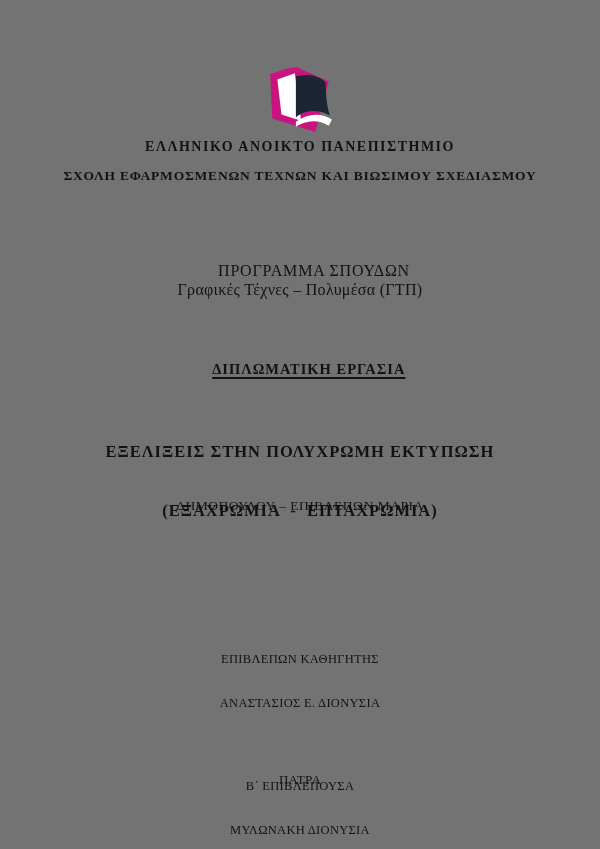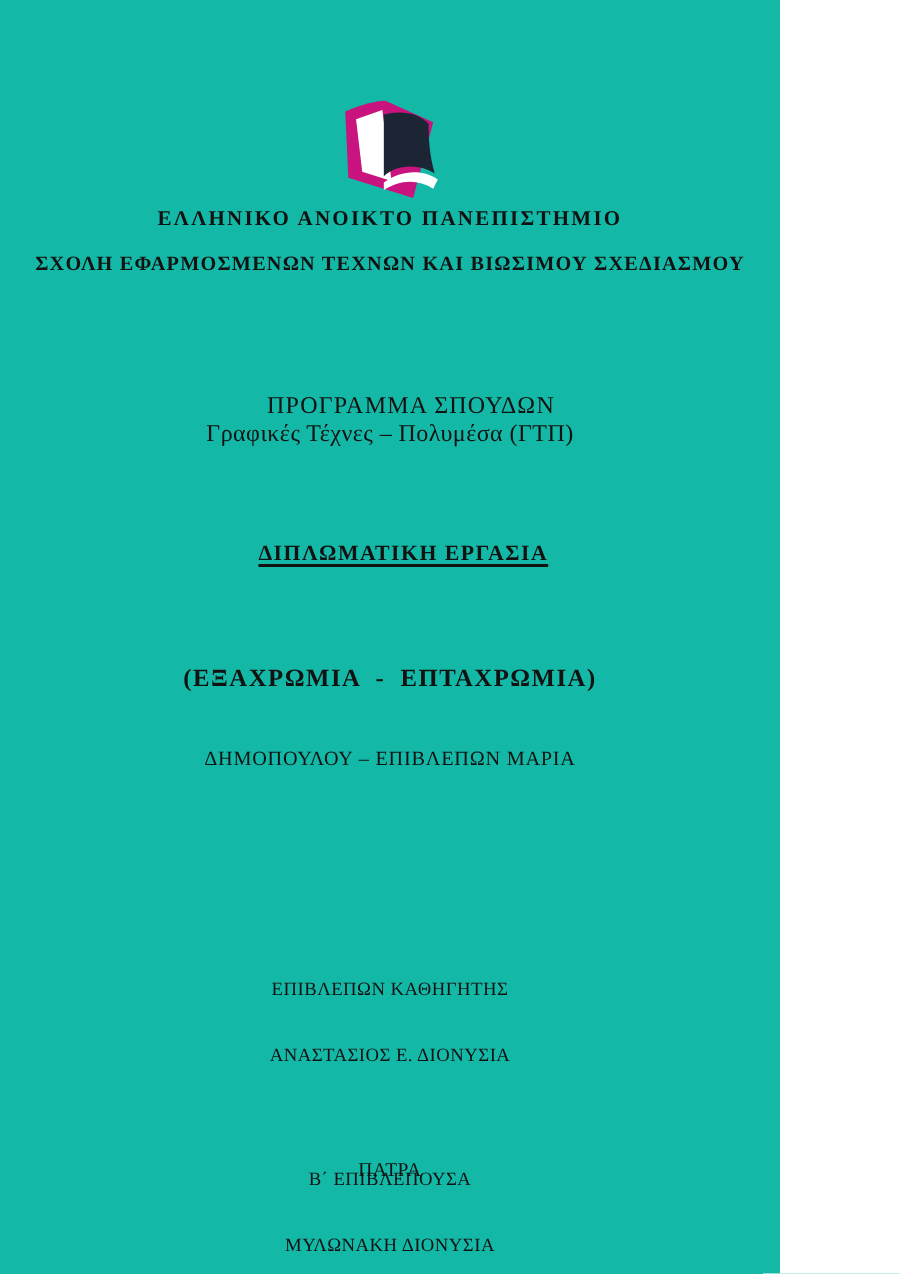--- a/index.html
+++ b/index.html
@@ -2,23 +2,23 @@
 <html><head>
 <meta charset="utf-8">
 <style>
   html, body {
     margin: 0;
     padding: 0;
     background: #ffffff;
   }
   .page {
     position: relative;
-    width: 520px;
+    width: 600px;
     height: 849px;
-    background: #14b8a6;
+    background: #737373;
     font-family: "Liberation Serif", "DejaVu Serif", serif;
     color: #121212;
     overflow: hidden;
   }
   .center-block {
     position: absolute;
     left: 0;
     right: 0;
     text-align: center;
     white-space: pre;
@@ -120,20 +120,21 @@
   <div class="center-block school">ΣΧΟΛΗ ΕΦΑΡΜΟΣΜΕΝΩΝ ΤΕΧΝΩΝ ΚΑΙ ΒΙΩΣΙΜΟΥ ΣΧΕΔΙΑΣΜΟΥ</div>
 
   <div class="center-block program-label">ΠΡΟΓΡΑΜΜΑ ΣΠΟΥΔΩΝ</div>
   <div class="center-block program-name">Γραφικές Τέχνες – Πολυμέσα (ΓΤΠ)</div>
 
   <div class="center-block thesis-type">
     <span class="underlined">ΔΙΠΛΩΜΑΤΙΚΗ ΕΡΓΑΣΙΑ</span>
   </div>
 
   <div class="center-block thesis-title">
+    <div>ΕΞΕΛΙΞΕΙΣ ΣΤΗΝ ΠΟΛΥΧΡΩΜΗ ΕΚΤΥΠΩΣΗ</div>
     <div>(ΕΞΑΧΡΩΜΙΑ  -  ΕΠΤΑΧΡΩΜΙΑ)</div>
   </div>
 
   <div class="center-block author">ΔΗΜΟΠΟΥΛΟΥ – ΕΠΙΒΛΕΠΩΝ ΜΑΡΙΑ</div>
 
   <div class="center-block supervisors">
     <div>ΕΠΙΒΛΕΠΩΝ ΚΑΘΗΓΗΤΗΣ</div>
     <div>ΑΝΑΣΤΑΣΙΟΣ Ε. ΔΙΟΝΥΣΙΑ</div>
     <div class="group-gap"></div>
     <div>Β΄ ΕΠΙΒΛΕΠΟΥΣΑ</div>

